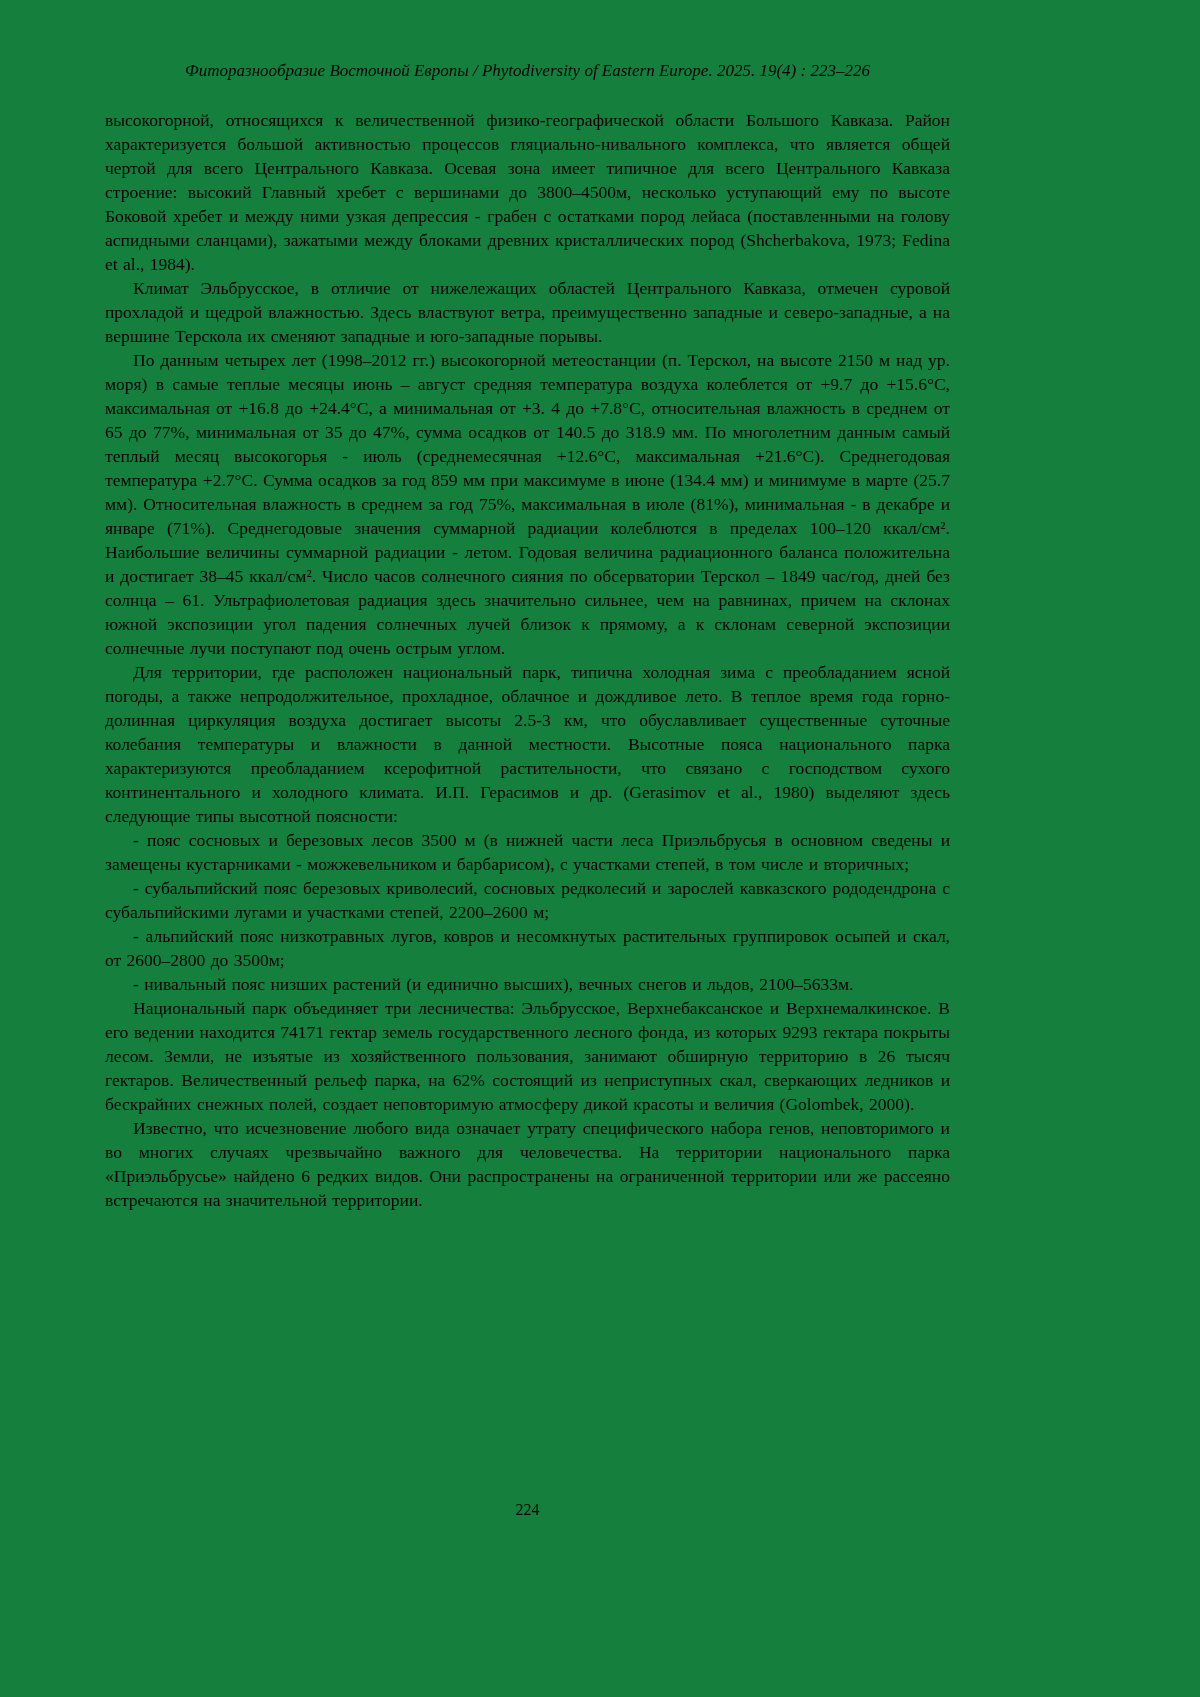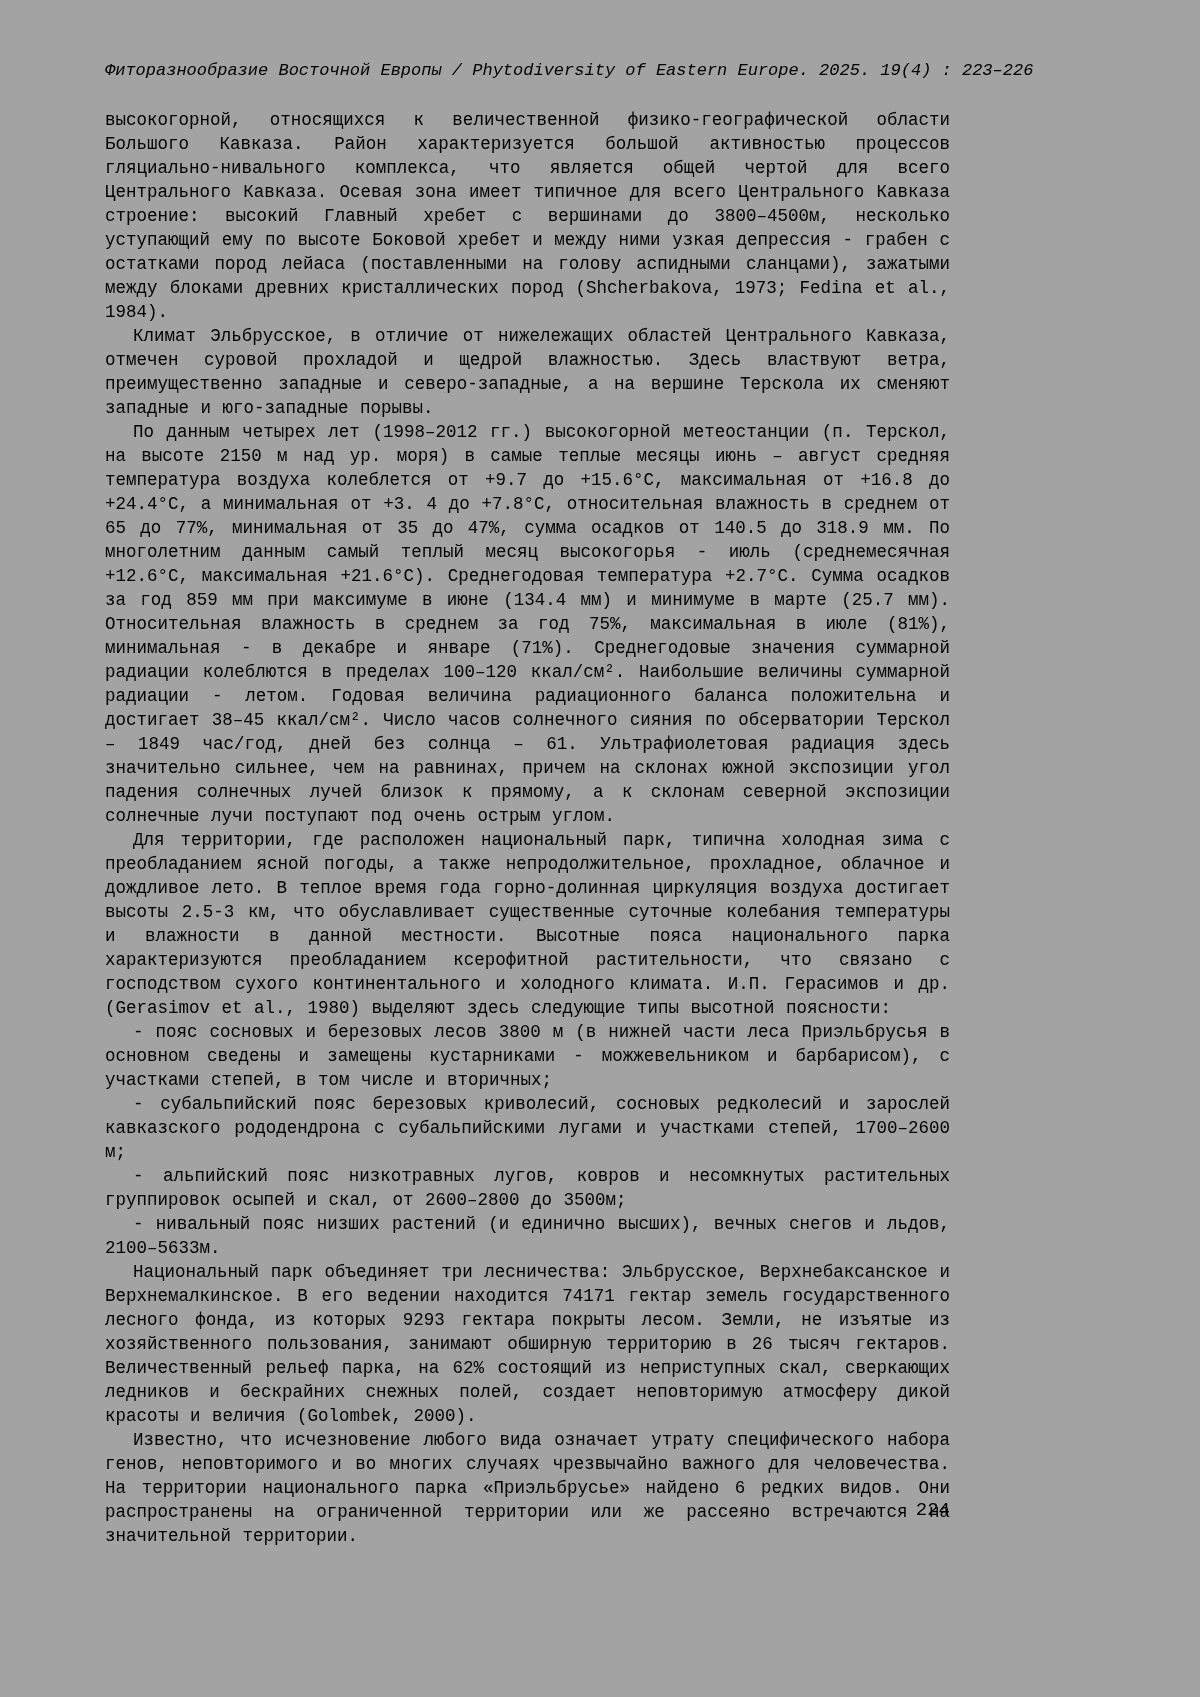--- a/index.html
+++ b/index.html
@@ -4,23 +4,23 @@
 <style>
   html, body {
     margin: 0;
     padding: 0;
     background: #ffffff;
   }
   .page {
     position: relative;
     width: 1200px;
     height: 1697px;
-    background: #a3a3a3;
+    background: #15803d;
     color: #000000;
-    font-family: Liberation Mono, monospace;
+    font-family: Liberation Serif, serif;
     overflow: hidden;
   }
   .content {
     position: absolute;
     left: 105px;
     top: 60px;
     width: 845px;
   }
   .running-head {
     text-align: center;
@@ -42,38 +42,38 @@
   }
   .body-text p.no-indent {
     text-indent: 0;
     margin-top: 11px;
   }
   .page-number {
     position: absolute;
     top: 1498px;
     left: 105px;
     width: 845px;
-    text-align: right;
-    font-size: 19px;
+    text-align: center;
+    font-size: 16px;
     line-height: 24px;
   }
 </style>
 </head>
 <body>
 
 <div class="page">
   <div class="content">
     <div class="running-head">Фиторазнообразие Восточной Европы / Phytodiversity of Eastern Europe. 2025. 19(4) : 223–226</div>
     <div class="body-text">
       <p class="no-indent">высокогорной, относящихся к величественной физико-географической области Большого Кавказа. Район характеризуется большой активностью процессов гляциально-нивального комплекса, что является общей чертой для всего Центрального Кавказа. Осевая зона имеет типичное для всего Центрального Кавказа строение: высокий Главный хребет с вершинами до 3800–4500м, несколько уступающий ему по высоте Боковой хребет и между ними узкая депрессия - грабен с остатками пород лейаса (поставленными на голову аспидными сланцами), зажатыми между блоками древних кристаллических пород (Shcherbakova, 1973; Fedina et al., 1984).</p>
       <p>Климат Эльбрусское, в отличие от нижележащих областей Центрального Кавказа, отмечен суровой прохладой и щедрой влажностью. Здесь властвуют ветра, преимущественно западные и северо-западные, а на вершине Терскола их сменяют западные и юго-западные порывы.</p>
       <p>По данным четырех лет (1998–2012 гг.) высокогорной метеостанции (п. Терскол, на высоте 2150 м над ур. моря) в самые теплые месяцы июнь – август средняя температура воздуха колеблется от +9.7 до +15.6°С, максимальная от +16.8 до +24.4°С, а минимальная от +3. 4 до +7.8°С, относительная влажность в среднем от 65 до 77%, минимальная от 35 до 47%, сумма осадков от 140.5 до 318.9 мм. По многолетним данным самый теплый месяц высокогорья - июль (среднемесячная +12.6°С, максимальная +21.6°С). Среднегодовая температура +2.7°С. Сумма осадков за год 859 мм при максимуме в июне (134.4 мм) и минимуме в марте (25.7 мм). Относительная влажность в среднем за год 75%, максимальная в июле (81%), минимальная - в декабре и январе (71%). Среднегодовые значения суммарной радиации колеблются в пределах 100–120 ккал/см². Наибольшие величины суммарной радиации - летом. Годовая величина радиационного баланса положительна и достигает 38–45 ккал/см². Число часов солнечного сияния по обсерватории Терскол – 1849 час/год, дней без солнца – 61. Ультрафиолетовая радиация здесь значительно сильнее, чем на равнинах, причем на склонах южной экспозиции угол падения солнечных лучей близок к прямому, а к склонам северной экспозиции солнечные лучи поступают под очень острым углом.</p>
       <p>Для территории, где расположен национальный парк, типична холодная зима с преобладанием ясной погоды, а также непродолжительное, прохладное, облачное и дождливое лето. В теплое время года горно-долинная циркуляция воздуха достигает высоты 2.5-3 км, что обуславливает существенные суточные колебания температуры и влажности в данной местности. Высотные пояса национального парка характеризуются преобладанием ксерофитной растительности, что связано с господством сухого континентального и холодного климата. И.П. Герасимов и др. (Gerasimov et al., 1980) выделяют здесь следующие типы высотной поясности:</p>
-      <p>- пояс сосновых и березовых лесов 3800 м (в нижней части леса Приэльбрусья в основном сведены и замещены кустарниками - можжевельником и барбарисом), с участками степей, в том числе и вторичных;</p>
-      <p>- субальпийский пояс березовых криволесий, сосновых редколесий и зарослей кавказского рододендрона с субальпийскими лугами и участками степей, 1700–2600 м;</p>
+      <p>- пояс сосновых и березовых лесов 3500 м (в нижней части леса Приэльбрусья в основном сведены и замещены кустарниками - можжевельником и барбарисом), с участками степей, в том числе и вторичных;</p>
+      <p>- субальпийский пояс березовых криволесий, сосновых редколесий и зарослей кавказского рододендрона с субальпийскими лугами и участками степей, 2200–2600 м;</p>
       <p>- альпийский пояс низкотравных лугов, ковров и несомкнутых растительных группировок осыпей и скал, от 2600–2800 до 3500м;</p>
       <p>- нивальный пояс низших растений (и единично высших), вечных снегов и льдов, 2100–5633м.</p>
       <p>Национальный парк объединяет три лесничества: Эльбрусское, Верхнебаксанское и Верхнемалкинское. В его ведении находится 74171 гектар земель государственного лесного фонда, из которых 9293 гектара покрыты лесом. Земли, не изъятые из хозяйственного пользования, занимают обширную территорию в 26 тысяч гектаров. Величественный рельеф парка, на 62% состоящий из неприступных скал, сверкающих ледников и бескрайних снежных полей, создает неповторимую атмосферу дикой красоты и величия (Golombek, 2000).</p>
       <p>Известно, что исчезновение любого вида означает утрату специфического набора генов, неповторимого и во многих случаях чрезвычайно важного для человечества. На территории национального парка «Приэльбрусье» найдено 6 редких видов. Они распространены на ограниченной территории или же рассеяно встречаются на значительной территории.</p>
     </div>
   </div>
   <div class="page-number">224</div>
 </div>
 
 </body></html>

